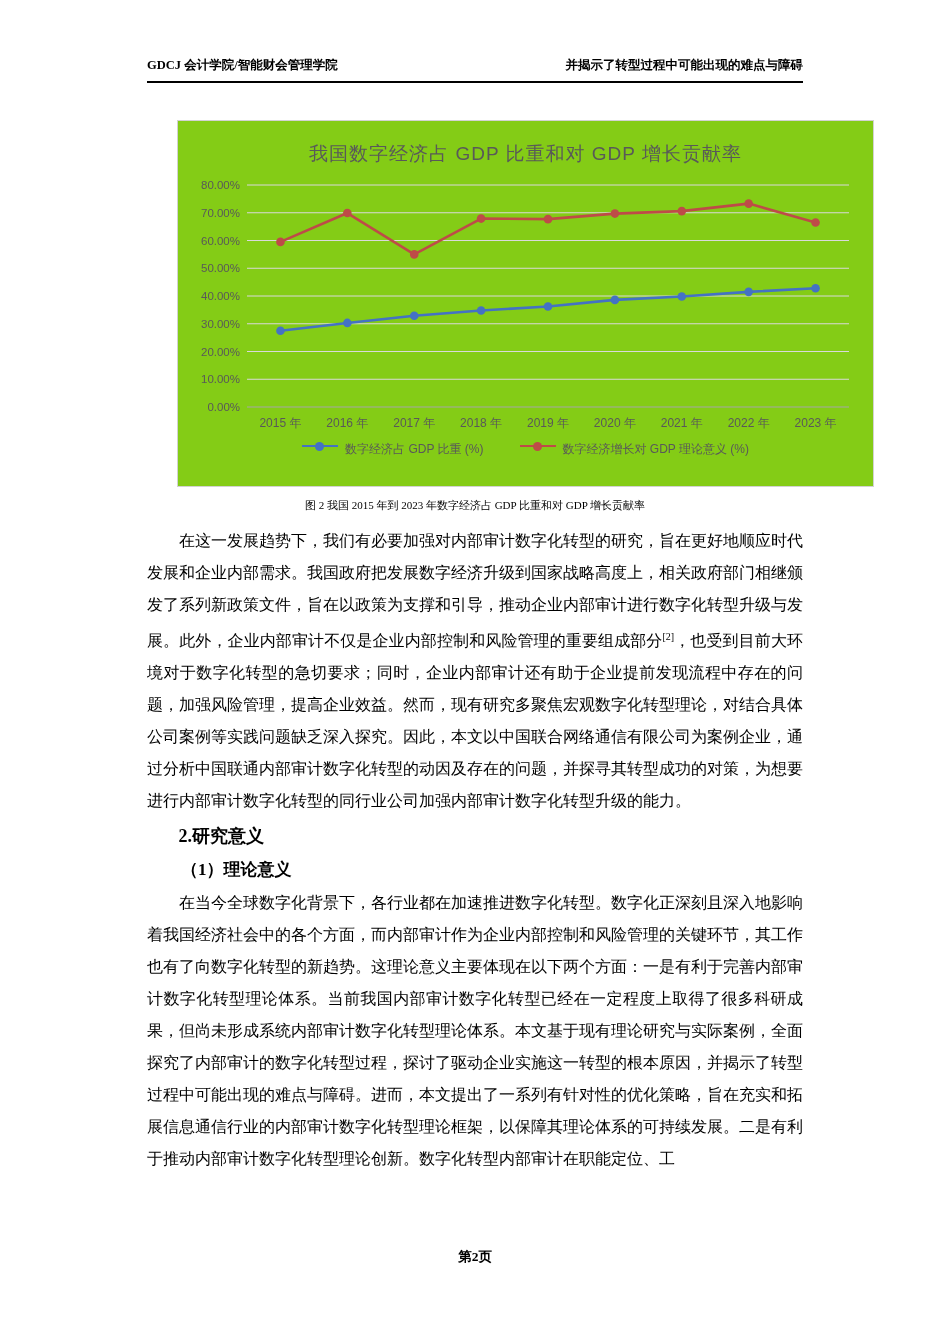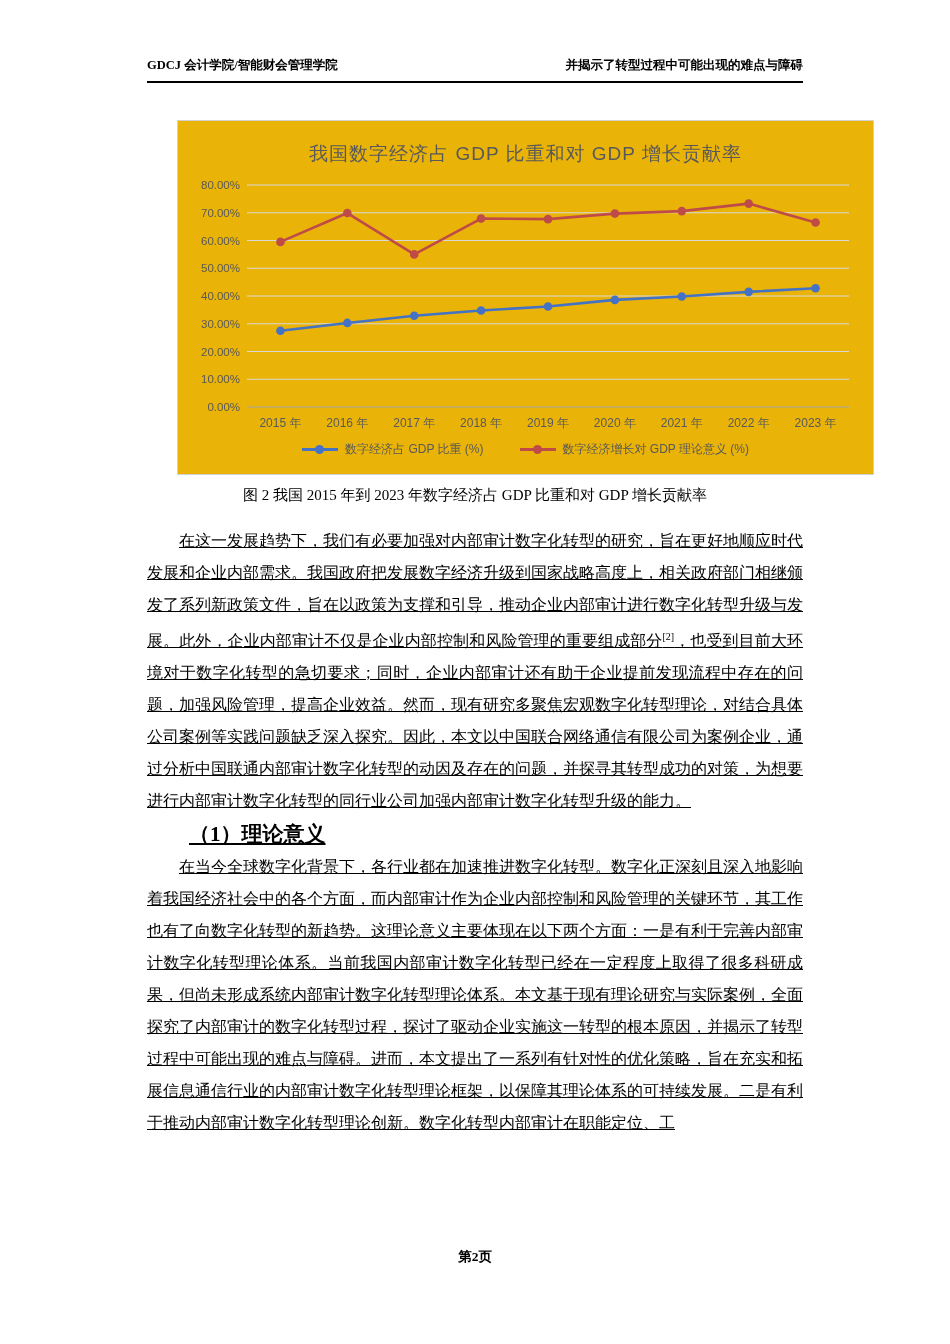--- a/index.html
+++ b/index.html
@@ -21,55 +21,55 @@
     font-weight:bold; font-size:12.5px;
     padding-bottom:7px;
     border-bottom:2px solid #000;
   }
 
   
   .chart-box {
     width:697px;
     margin:37px 0 0 30px;
     border:1px solid #d2d2d2;
-    padding:10px 12px 8px 12px;
-    background:#eab308;
+    padding:10px 12px 20px 12px;
+    background:#84cc16;
   }
   .chart-title {
     text-align:center;
     font-family:"Liberation Sans","DejaVu Sans",sans-serif;
     font-size:19px; color:#595959;
     letter-spacing:1px;
     margin:10px 0 12px 0;
   }
   #chart-svg { display:block; width:671px; height:256px; }
   .chart-legend {
     display:flex; justify-content:center; align-items:center;
     gap:36px;
     margin:6px 0 8px 0;
     font-family:"Liberation Sans","DejaVu Sans",sans-serif;
     font-size:12px; color:#595959;
   }
-  .legend-item { display:flex; align-items:center; }
+  .legend-item { display:flex; align-items:flex-start; }
   .legend-swatch { position:relative; width:36px; height:10px; display:inline-block; margin-right:7px; }
   .legend-line { position:absolute; left:0; right:0; top:3.6px; height:2.6px; background:#888; }
   .legend-dot { position:absolute; left:13px; top:0.5px; width:9px; height:9px; border-radius:50%; background:#888; }
 
   .figure-caption {
     text-align:center;
-    font-size:15px;
+    font-size:11px;
     margin-top:11px;
   }
 
   
-  .body-text { margin-top:20px; font-size:16px; line-height:32px; text-align:justify;text-decoration:underline; }
+  .body-text { margin-top:12px; font-size:16px; line-height:32px; text-align:justify; }
   p.para { text-indent:2em; }
   sup.cite { font-size:10px; }
   h2.sec   { font-size:18px; line-height:34px; font-weight:bold; text-indent:1.75em; margin-top:2px; }
-  h3.subsec{ font-size:21px; line-height:34px; font-weight:bold; text-indent:2em; }
+  h3.subsec{ font-size:17px; line-height:34px; font-weight:bold; text-indent:2em; }
 
   
   .page-footer {
     position:absolute; top:1248px; left:0; width:100%;
     text-align:center; font-size:13.5px; font-weight:bold;
   }
 </style>
 </head>
 <body>
 
@@ -147,20 +147,21 @@
             </span>
           <span class="legend-label">数字经济增长对 GDP 理论意义 (%)</span>
         </div>
       </div>
     </div>
 
     <div class="figure-caption">图 2 我国 2015 年到 2023 年数字经济占 GDP 比重和对 GDP 增长贡献率</div>
 
     <div class="body-text">
       <p class="para"><span>在这一发展趋势下，我们有必要加强对内部审计数字化转型的研究，旨在更好地顺应时代发展和企业内部需求。我国政府把发展数字经济升级到国家战略高度上，相关政府部门相继颁发了系列新政策文件，旨在以政策为支撑和引导，推动企业内部审计进行数字化转型升级与发展。此外，企业内部审计不仅是企业内部控制和风险管理的重要组成部分</span><sup class="cite">[2]</sup><span>，也受到目前大环境对于数字化转型的急切要求；同时，企业内部审计还有助于企业提前发现流程中存在的问题，加强风险管理，提高企业效益。然而，现有研究多聚焦宏观数字化转型理论，对结合具体公司案例等实践问题缺乏深入探究。因此，本文以中国联合网络通信有限公司为案例企业，通过分析中国联通内部审计数字化转型的动因及存在的问题，并探寻其转型成功的对策，为想要进行内部审计数字化转型的同行业公司加强内部审计数字化转型升级的能力。</span></p>
+      <h2 class="sec">2.研究意义</h2>
       <h3 class="subsec">（1）理论意义</h3>
       <p class="para">在当今全球数字化背景下，各行业都在加速推进数字化转型。数字化正深刻且深入地影响着我国经济社会中的各个方面，而内部审计作为企业内部控制和风险管理的关键环节，其工作也有了向数字化转型的新趋势。这理论意义主要体现在以下两个方面：一是有利于完善内部审计数字化转型理论体系。当前我国内部审计数字化转型已经在一定程度上取得了很多科研成果，但尚未形成系统内部审计数字化转型理论体系。本文基于现有理论研究与实际案例，全面探究了内部审计的数字化转型过程，探讨了驱动企业实施这一转型的根本原因，并揭示了转型过程中可能出现的难点与障碍。进而，本文提出了一系列有针对性的优化策略，旨在充实和拓展信息通信行业的内部审计数字化转型理论框架，以保障其理论体系的可持续发展。二是有利于推动内部审计数字化转型理论创新。数字化转型内部审计在职能定位、工</p>
     </div>
 
   </div>
 
   <div class="page-footer">
     <span>第2页</span>
   </div>
 </div>

